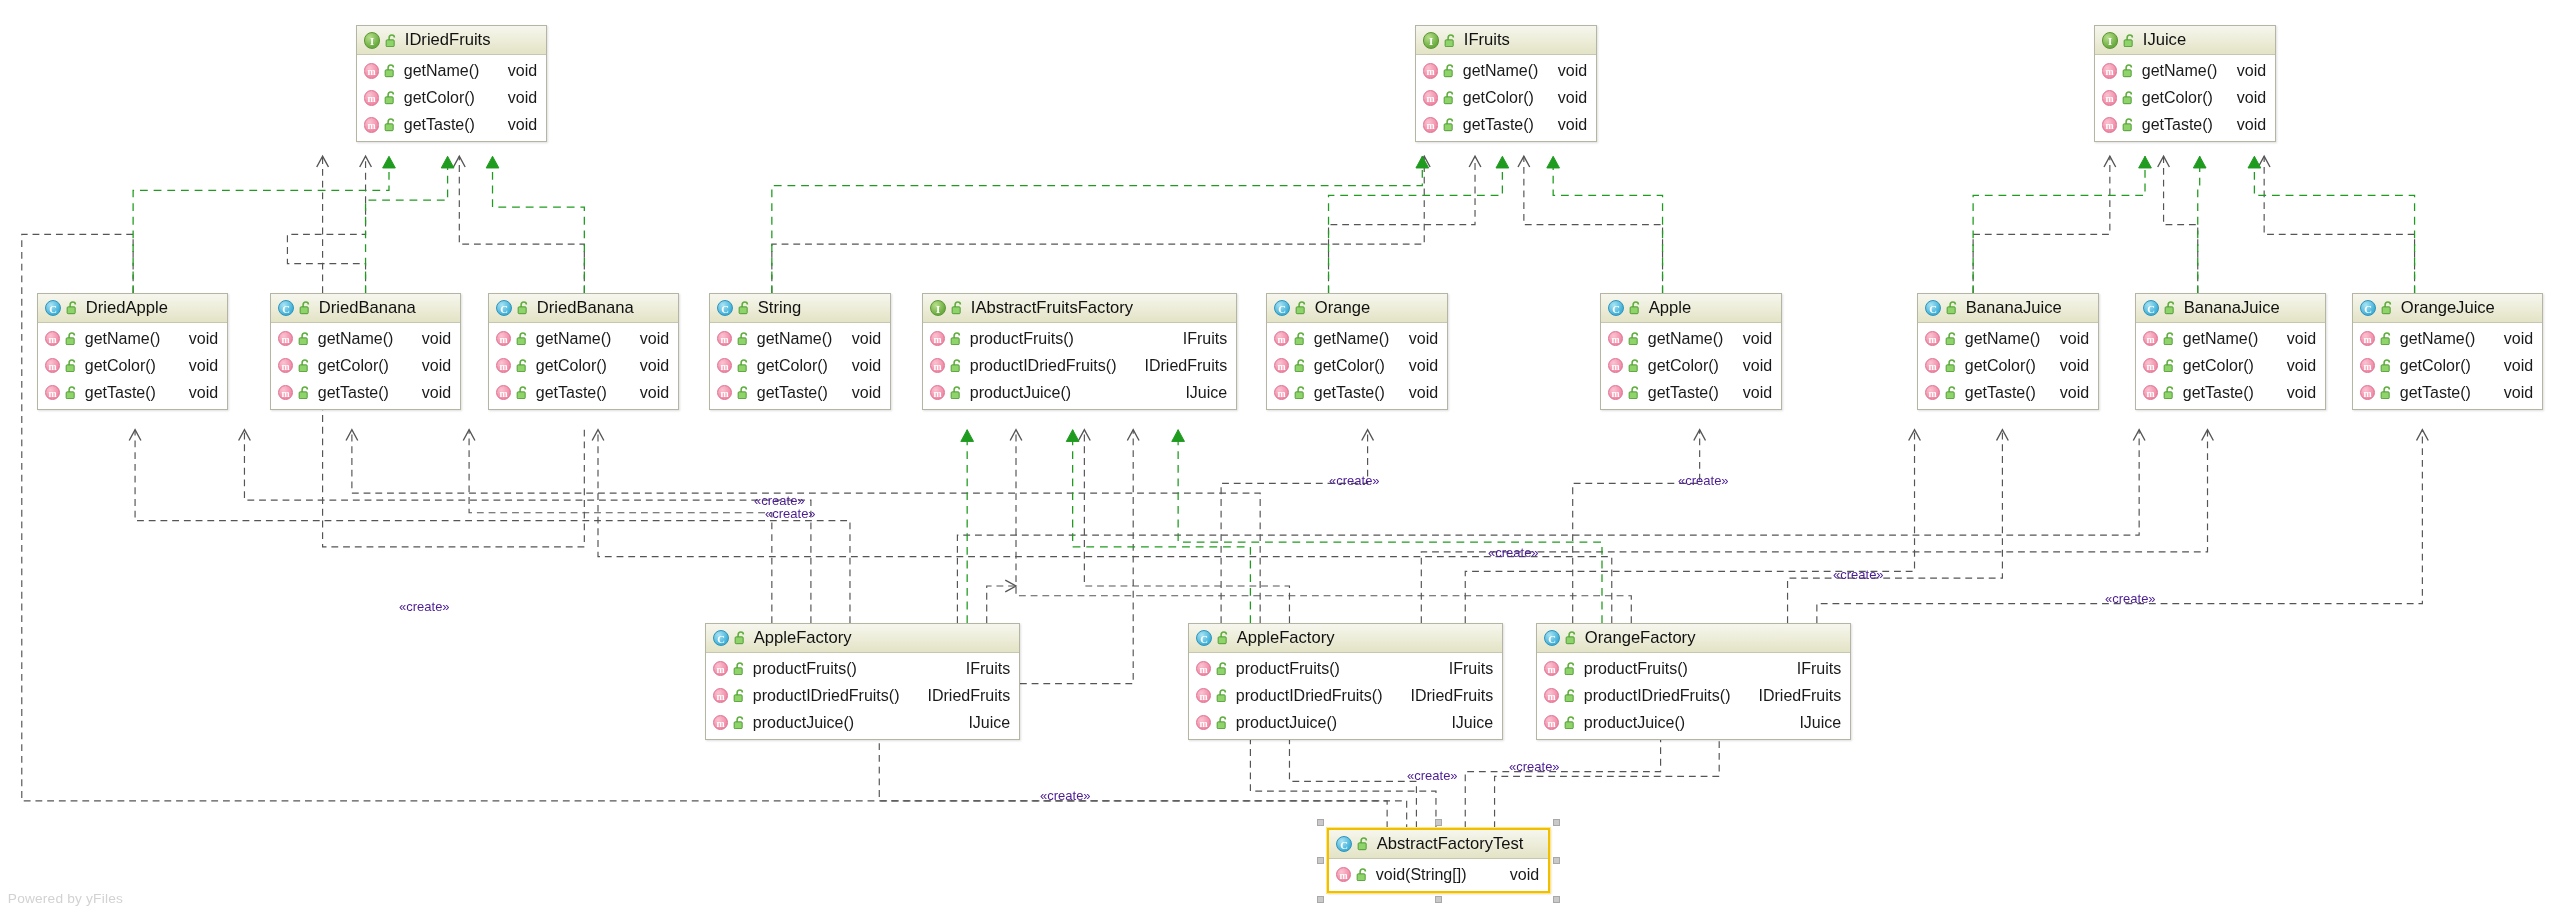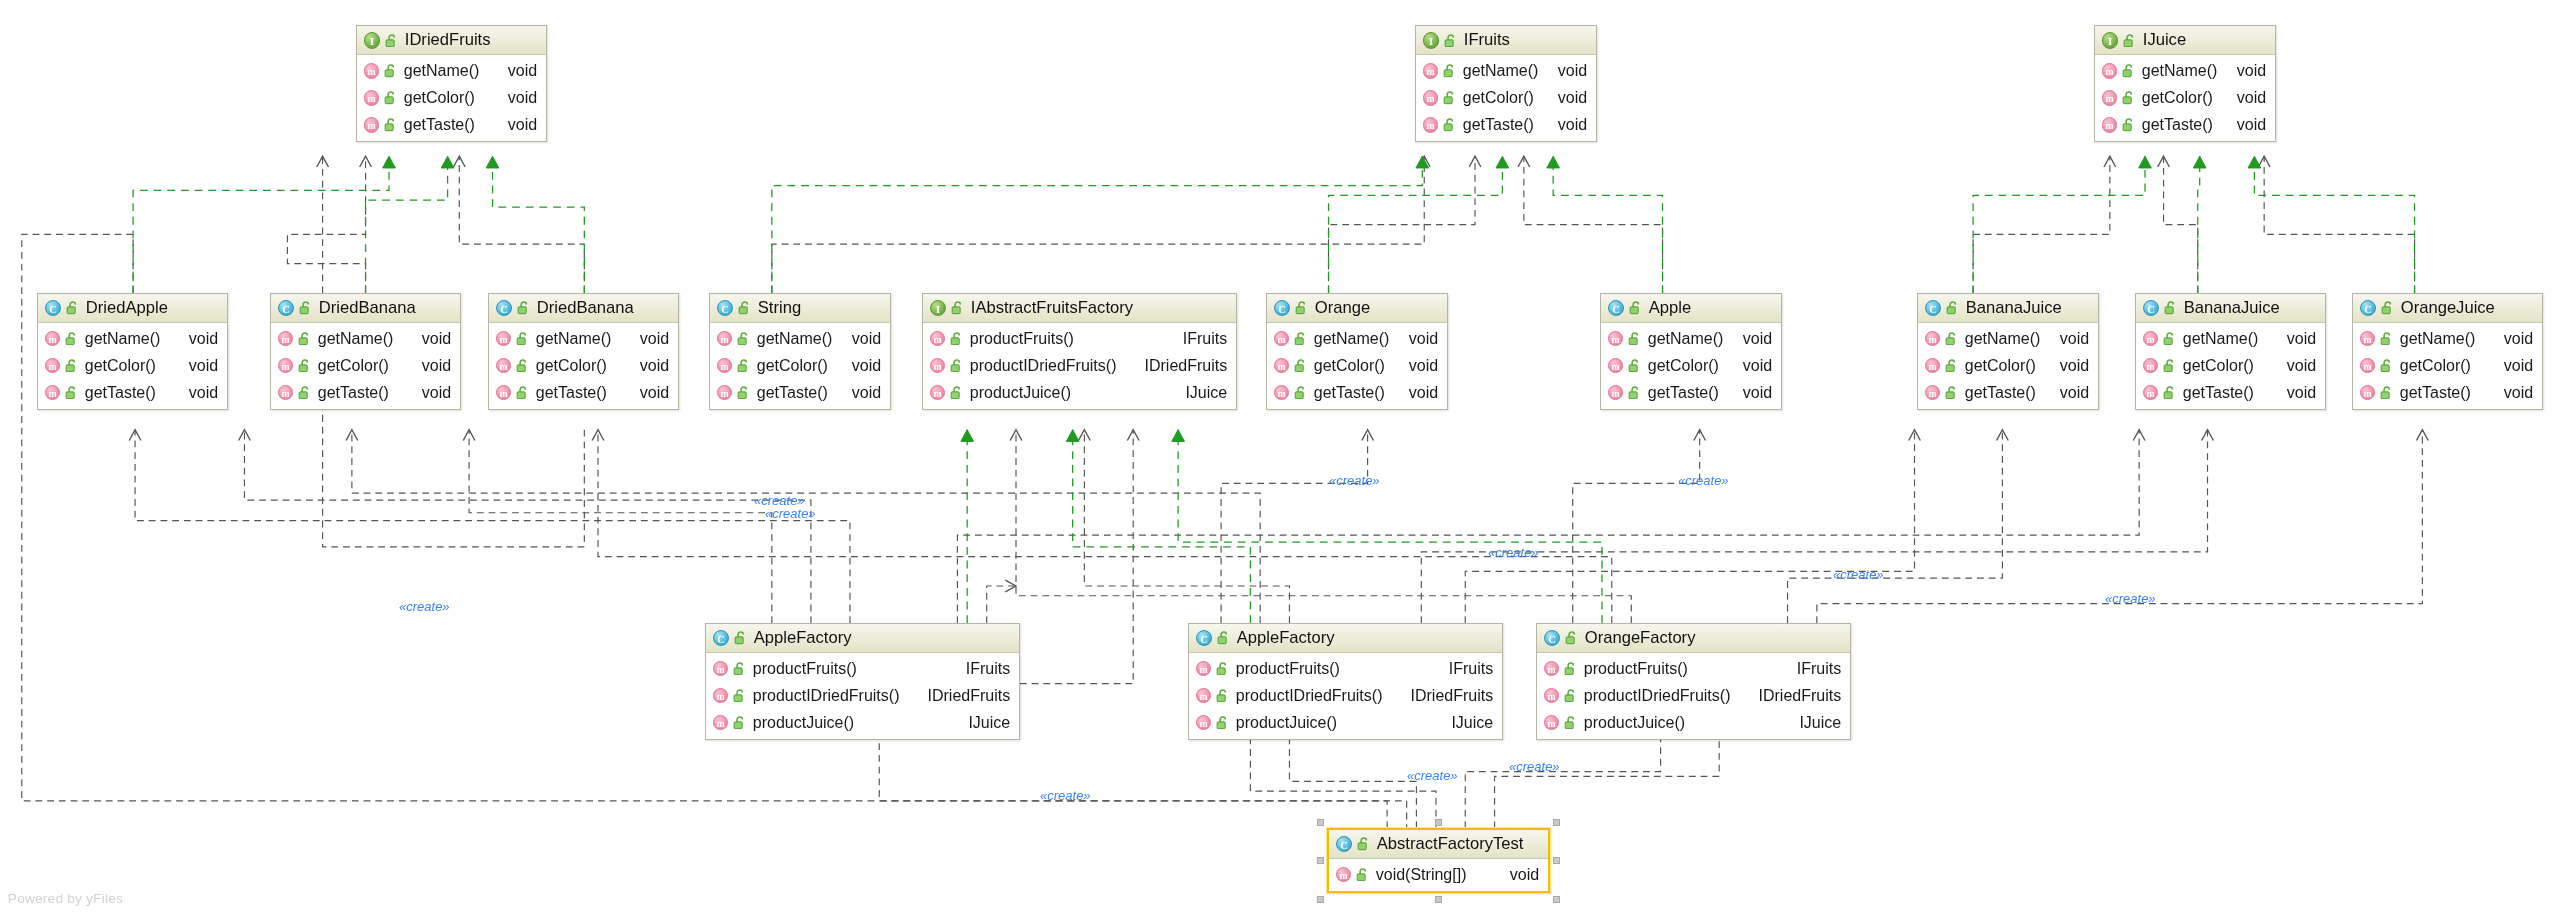--- a/index.html
+++ b/index.html
@@ -80,25 +80,24 @@
   .ico-lock {
     width: 12.7px; height: 13.7px; margin-right: 6.8px;
     position: relative; top: 0;
   }
   .ico-lock svg { display: block; }
 
   
   .create-label {
     position: absolute;
     font-size: 13px;
-    color: #3b82f6;
+    color: #4c1d95;
     background: transparent;
     white-space: nowrap;
     font-family: "Liberation Sans", sans-serif;
-    font-style: italic;
   }
 
   
   .sel-handle {
     position: absolute;
     width: 6.8px; height: 6.8px;
     background: #c9c9c9;
     border: 1px solid #a8a8a8;
   }
 

